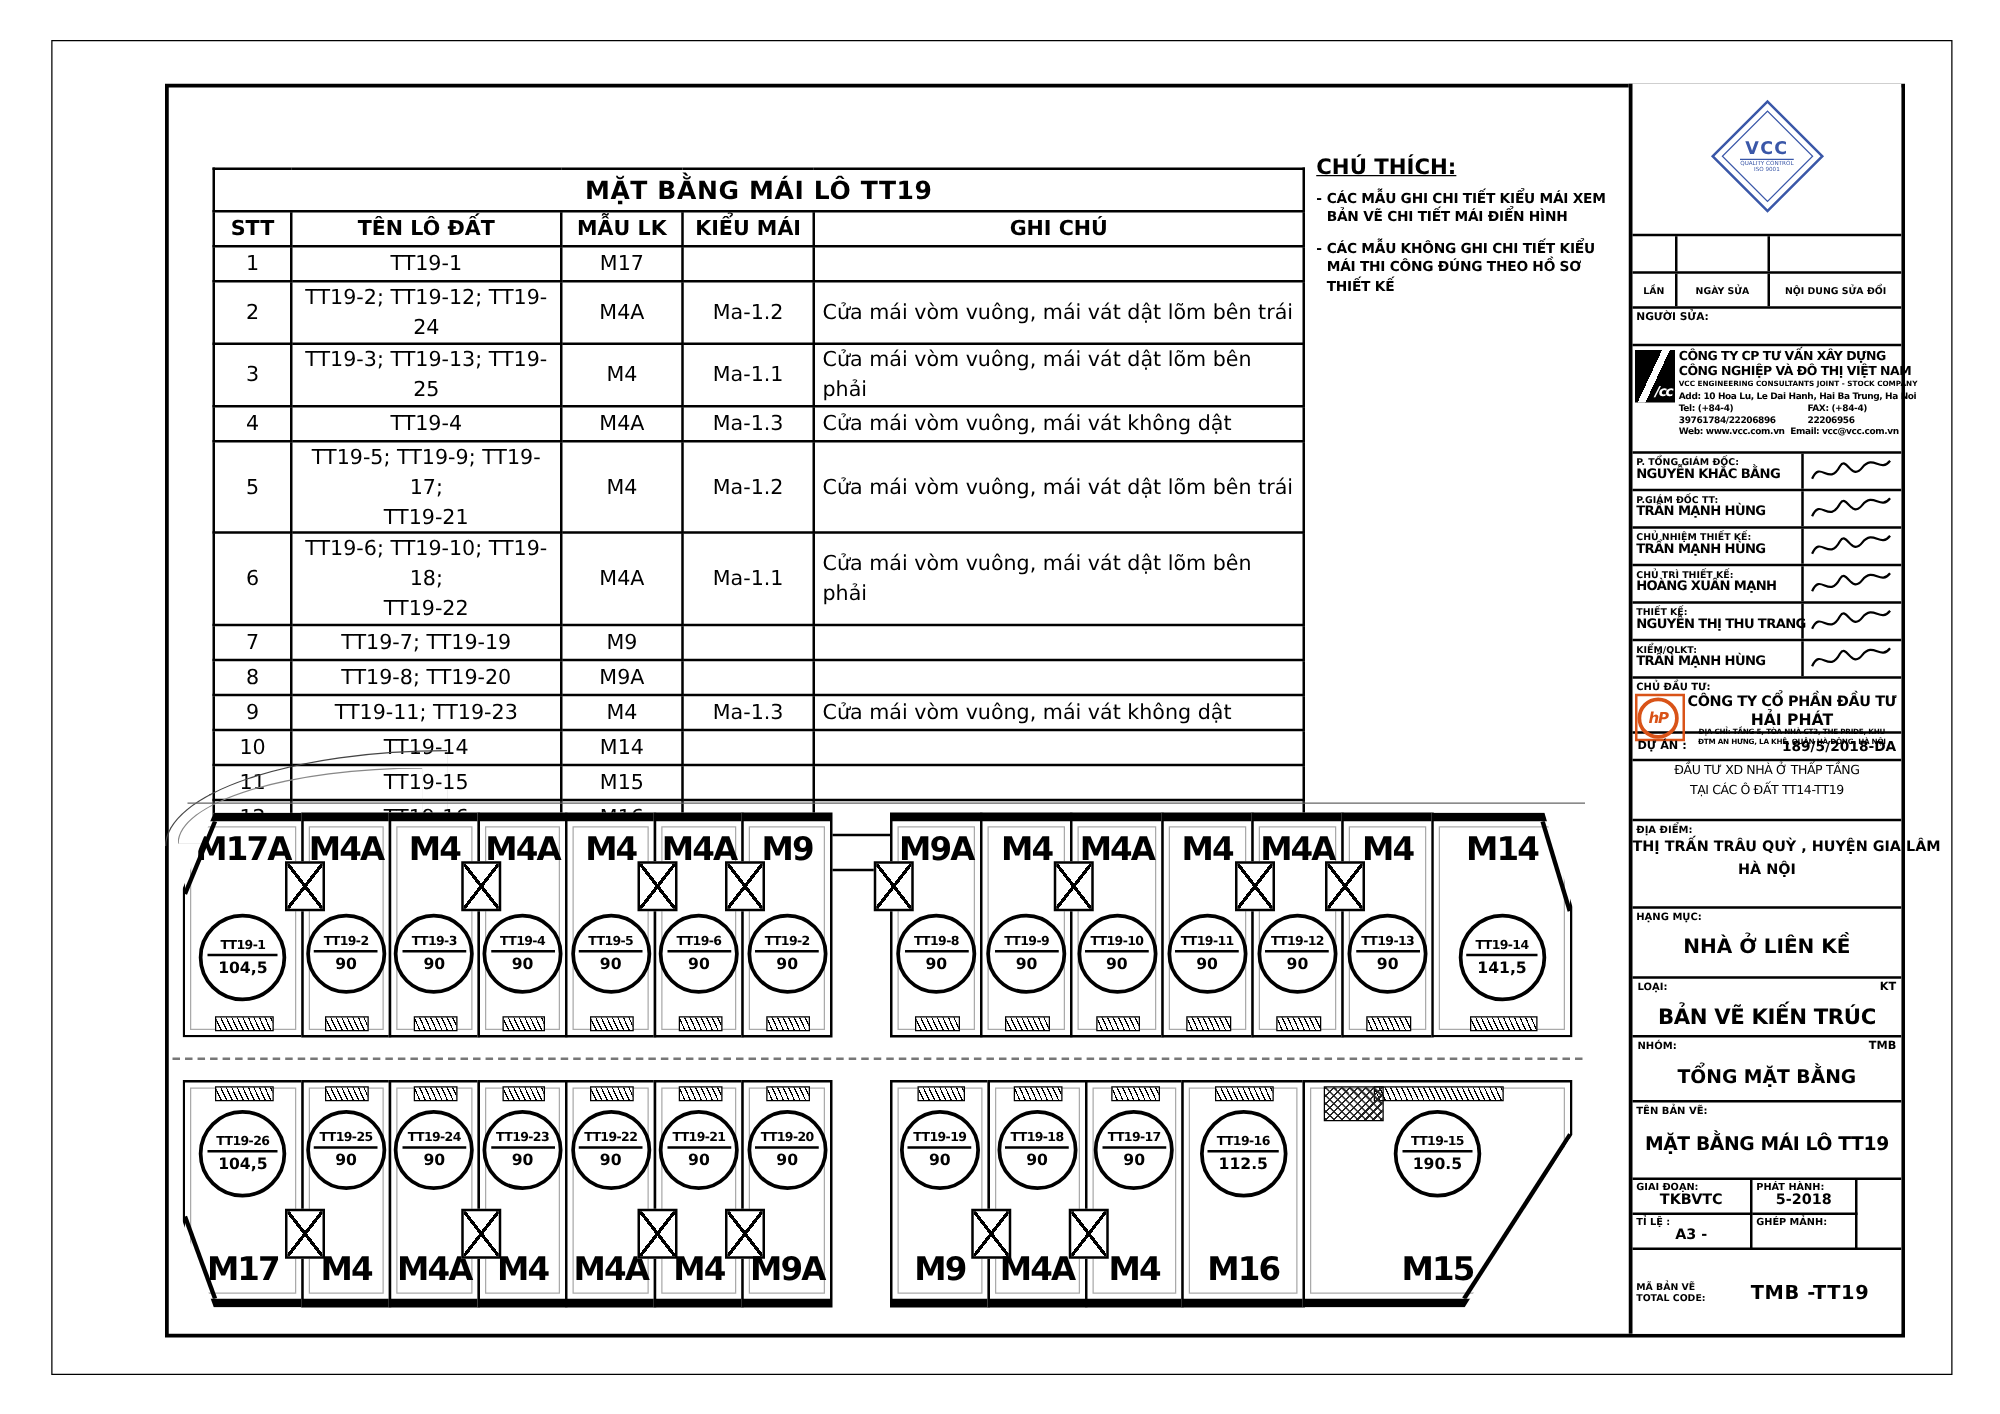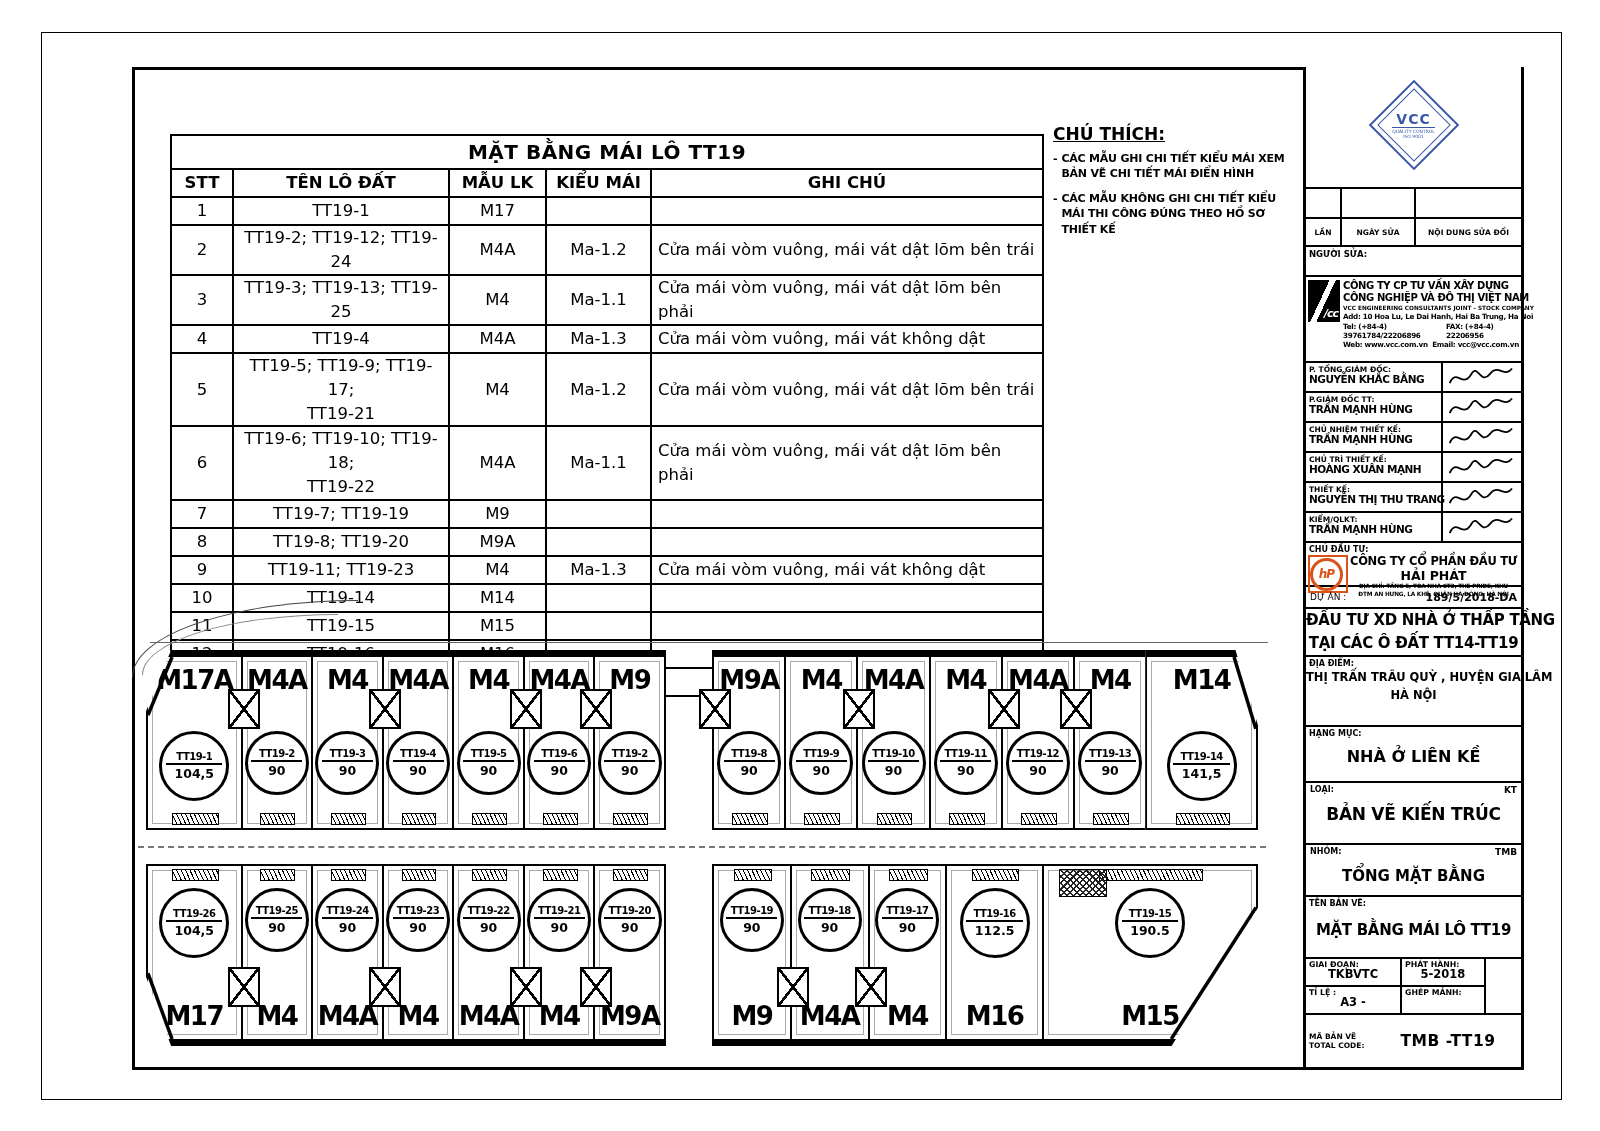--- a/index.html
+++ b/index.html
@@ -130,30 +130,30 @@
           display:flex;align-items:center;justify-content:flex-start;margin-top:1px;}
   .hpcircle{width:27px;height:27px;border:3px solid #d95318;border-radius:50%;display:flex;
           align-items:center;justify-content:center;color:#d95318;font-weight:bold;font-size:12px;
           font-style:italic;letter-spacing:-1px;}
   .invtext{flex:1;text-align:center;}
   .invname1{font-size:11.5px;font-weight:bold;letter-spacing:-.3px;white-space:nowrap;}
   .invname2{font-size:12.5px;font-weight:bold;}
   .invaddr{font-size:5.8px;font-weight:bold;line-height:1.3;white-space:nowrap;letter-spacing:-.2px;}
   
   .row-duan{height:22px;display:flex;justify-content:space-between;align-items:center;padding:0 4px;}
-  .duanlabel{font-size:9px;font-weight:normal;}
+  .duanlabel{font-size:9px;font-weight:bold;}
   .duancode{font-size:11px;font-weight:bold;}
   .row-project{height:48px;text-align:center;}
-  .projline{font-size:15px;font-weight:bold;line-height:1.55;letter-spacing:-.3px;white-space:nowrap;}
+  .projline{font-size:10px;font-weight:normal;line-height:1.55;letter-spacing:-.3px;white-space:nowrap;}
   
   .row-location{height:70px;}
   .locline{font-size:11.5px;font-weight:bold;text-align:center;line-height:1.6;white-space:nowrap;}
   .row-category{height:56px;}
   .catval{font-size:16px;font-weight:bold;text-align:center;margin-top:9px;}
-  .row-type{height:62px;}
+  .row-type{height:47px;}
   .hdrflex{display:flex;justify-content:space-between;align-items:flex-start;padding:2px 4px 0;}
   .tagtext{font-size:9px;font-weight:bold;}
   .typeval{font-size:17px;font-weight:bold;text-align:center;margin-top:9px;letter-spacing:-.3px;}
   .row-group{height:52px;}
   .groupval{font-size:15px;font-weight:bold;text-align:center;margin-top:10px;}
   .row-name{height:62px;}
   .nameval{font-size:15px;font-weight:bold;text-align:center;margin-top:13px;letter-spacing:-.3px;white-space:nowrap;}
   
   .row-stage{height:56px;display:grid;grid-template-columns:96px 84px 1fr;grid-template-rows:28px 28px;}
   .stc{box-sizing:border-box;border-right:2px solid #000;border-bottom:2px solid #000;padding:1px 3px;overflow:hidden;}

